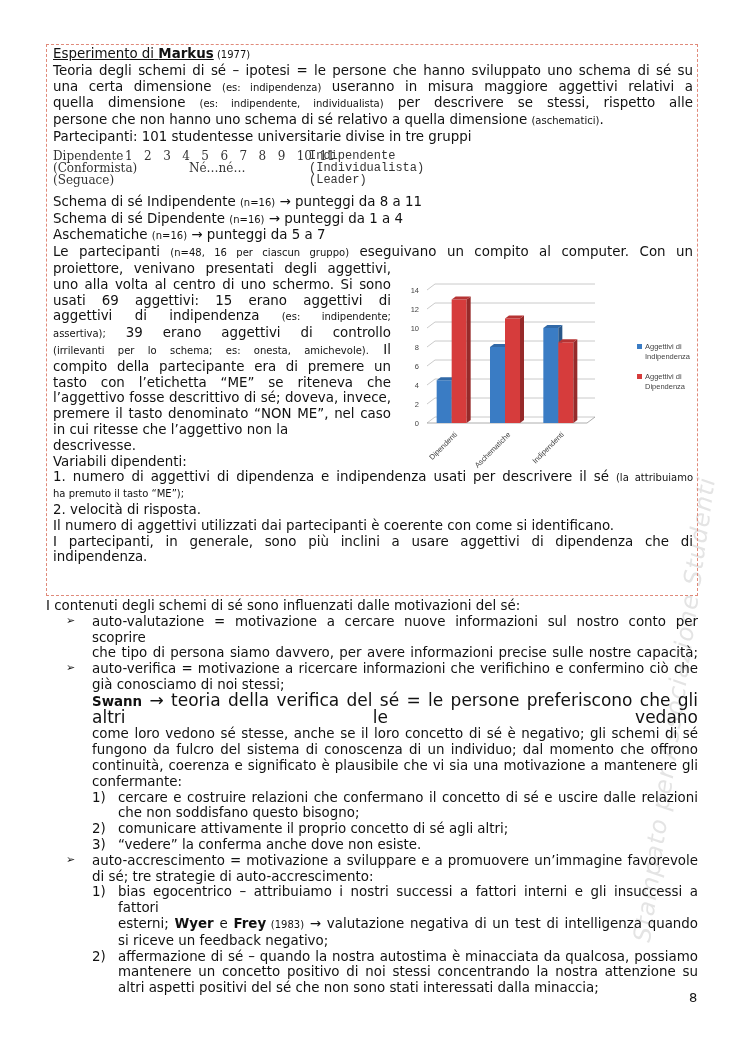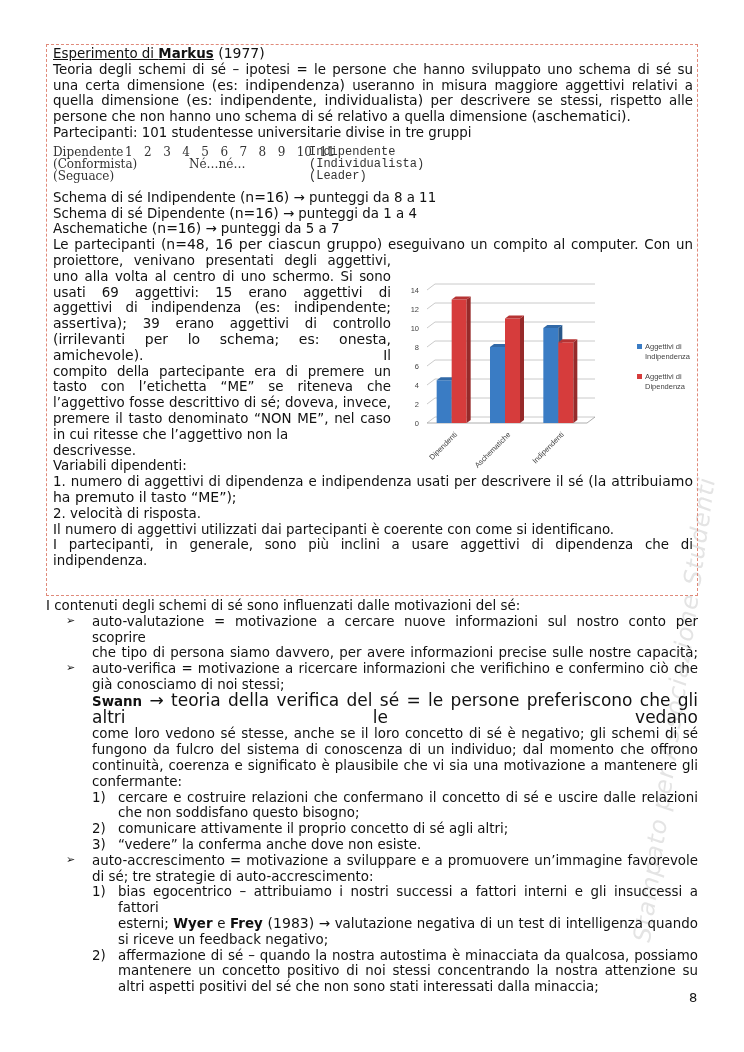--- a/index.html
+++ b/index.html
@@ -1,18 +1,18 @@
 <!DOCTYPE html>
 <html><head>
 <meta charset="utf-8">
 <style>
   html, body { margin:0; padding:0; background:#ffffff; }
   body { width:744px; height:1052px; position:relative; overflow:hidden;
          font-family:"DejaVu Sans", sans-serif; color:#111; font-size:13.4px; }
-  .small { font-size:14px; }
+  .small { font-size:10px; }
   .box { position:absolute; left:46px; top:44px; width:652px; height:552px;
          border:1px dashed #e08a7a; box-sizing:border-box; padding:1px 4px 0 6px; }
   .line { line-height:15.8px; white-space:nowrap; }
   .just { text-align:justify; text-align-last:justify; white-space:normal; }
   .title u { text-decoration:underline; }
   b { font-weight:bold; }
   .scale { position:relative; height:46px; font-family:"DejaVu Serif", serif; font-size:12px; color:#333; margin:1px 0 2px 0; }
   .scale div { position:absolute; line-height:12px; }
   .leftcol { width:338px; }
   .chart { position:absolute; left:352px; top:227px; width:300px; height:210px; }

